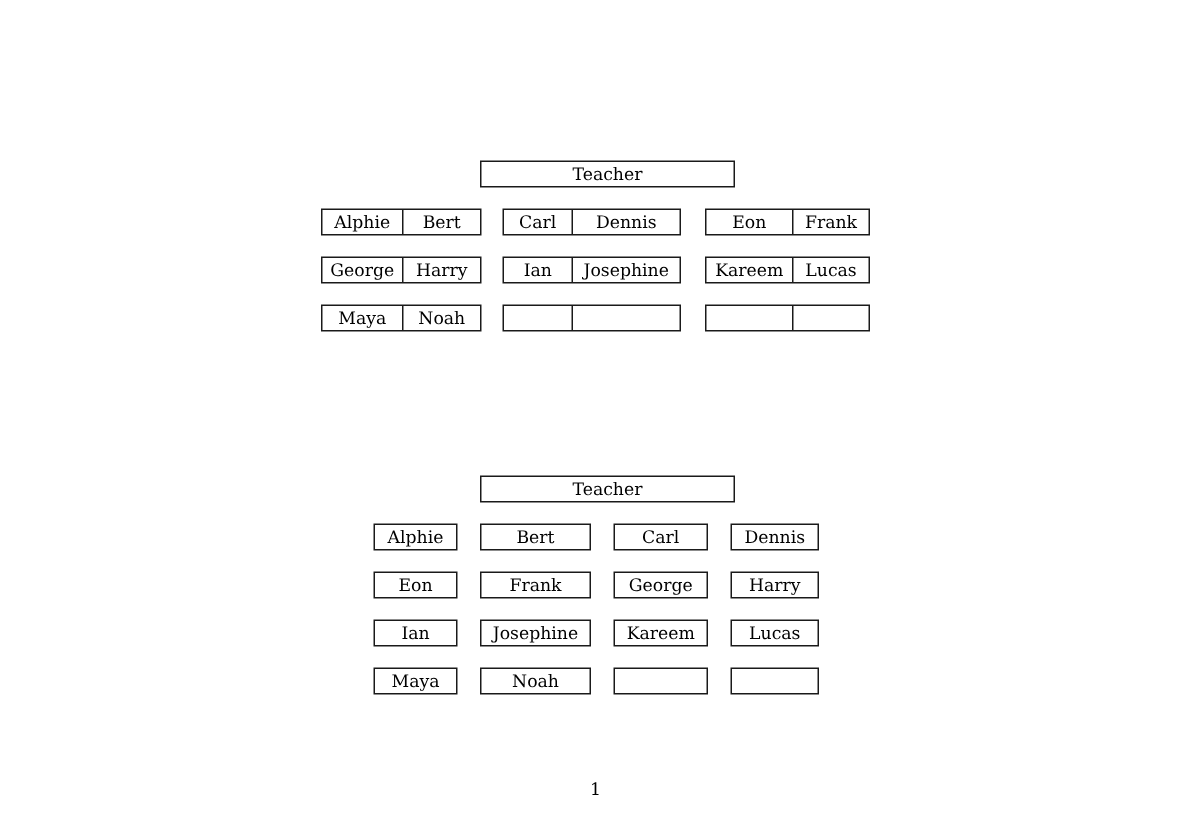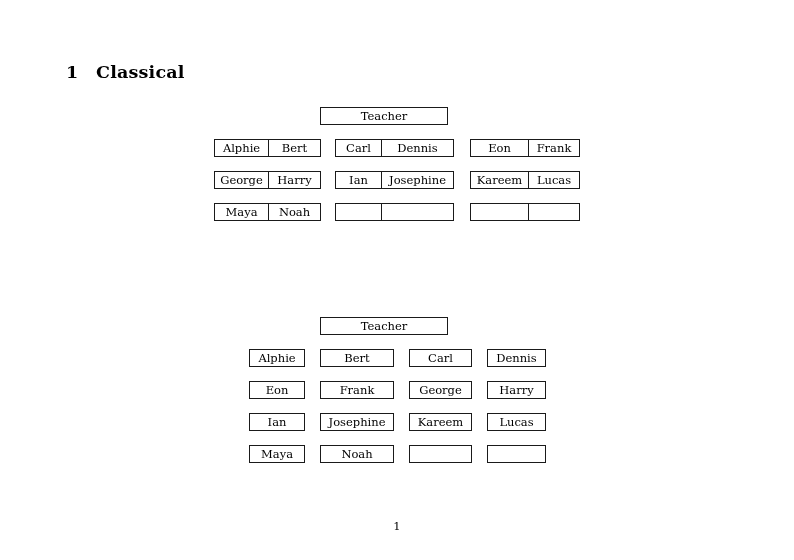--- a/index.html
+++ b/index.html
@@ -49,21 +49,21 @@
     line-height: 16px;
     text-align: center;
     font-size: 11.5px;
     white-space: nowrap;
     overflow: hidden;
   }
 
   
   .teacher-box {
     left: 320px;
-    width: 128px;
+    width: 170px;
   }
   #teacher-classical   { top: 107px; }
   #teacher-distributed { top: 317px; }
 
   
   .pair-group {
     position: absolute;
     box-sizing: border-box;
     border: 1px solid #1a1a1a;
     background: #ffffff;
@@ -119,23 +119,20 @@
     top: 519px;
     text-align: center;
     font-size: 11.5px;
   }
 </style>
 </head>
 <body>
 
 <div class="page">
 
-  <div class="section-heading" id="heading-classical">
-    <span class="num">1</span><span>Classical</span>
-  </div>
 
   <div class="box teacher-box" id="teacher-classical">Teacher</div>
 
   <div class="pair-group grp-col0 grow0">
     <div class="cell left">Alphie</div>
     <div class="cell right">Bert</div>
   </div>
   <div class="pair-group grp-col0 grow1">
     <div class="cell left">George</div>
     <div class="cell right">Harry</div>

